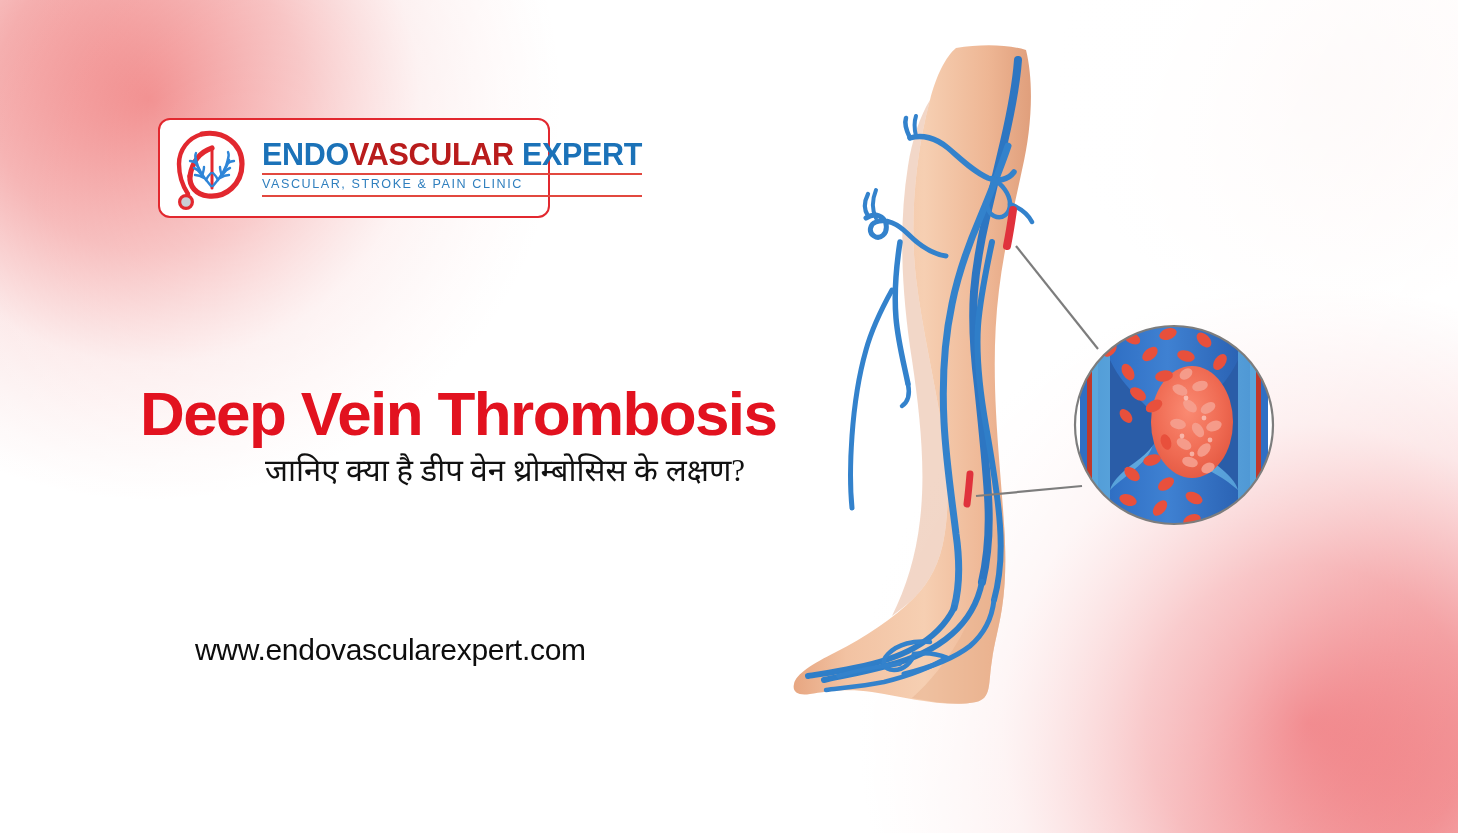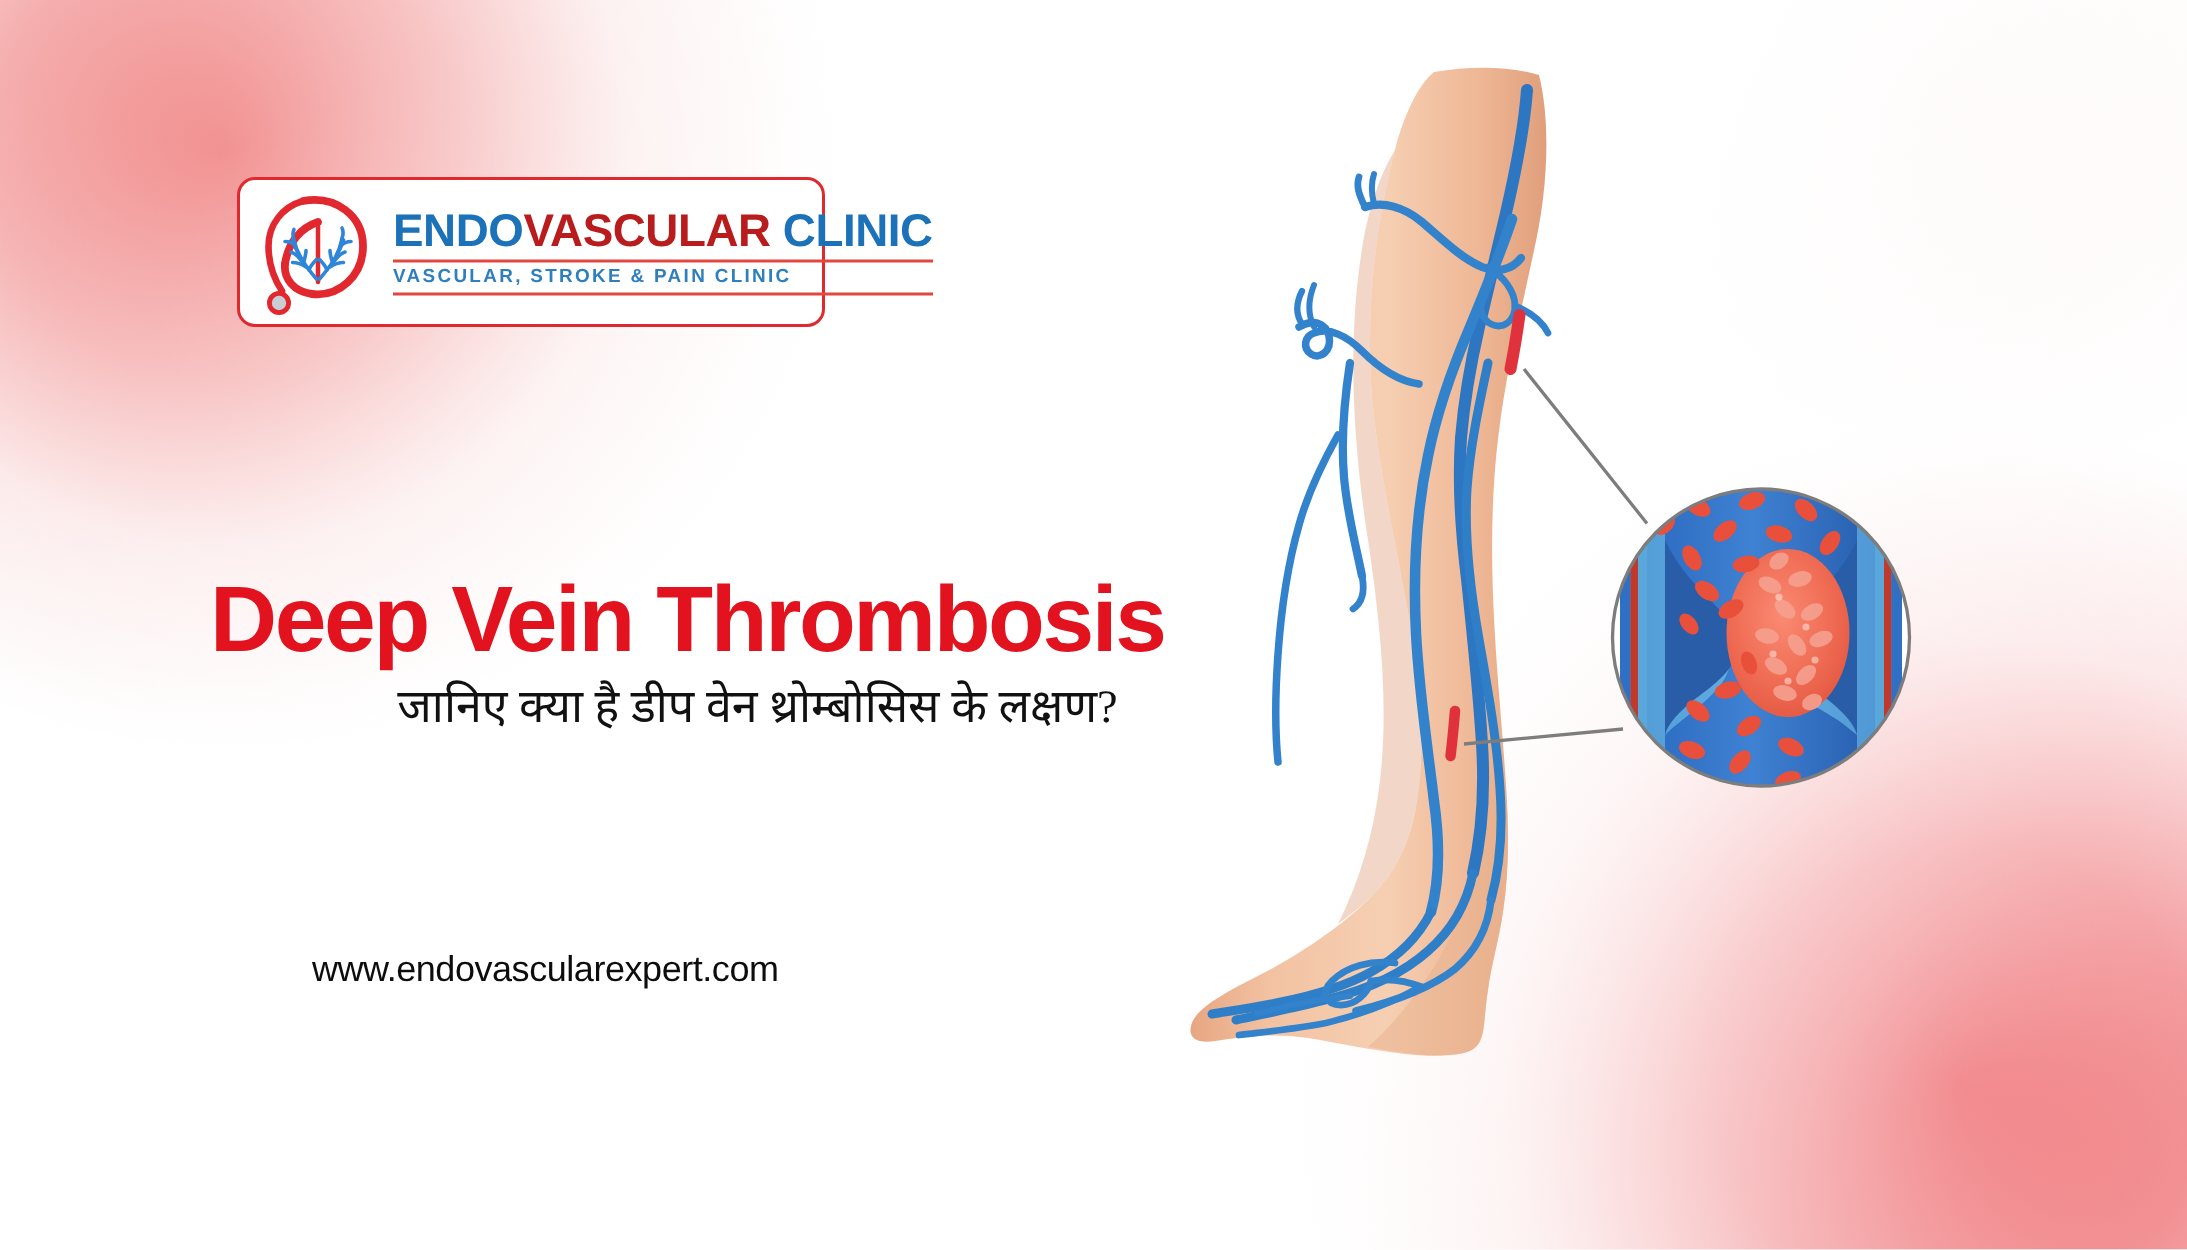--- a/index.html
+++ b/index.html
@@ -110,21 +110,21 @@
   .lw-blue { color: #1b72b8; }
   .lw-red  { color: #b91c1c; }
   .logo-rule {
     height: 2px;
     background: #e2483f;
     margin: 3px 0 2px 0;
   }
   .logo-rule.thin { height: 1.5px; margin: 2px 0 0 0; }
   .logo-tagline {
     font-size: 12.6px;
-    font-weight: bold;
+    font-weight: normal;
     color: #2f7fbe;
     letter-spacing: 1.55px;
     white-space: nowrap;
     line-height: 1.25;
   }
 
   
   .headline {
     position: absolute;
     left: 140px;
@@ -144,23 +144,23 @@
     margin: 4px 0 0 0;
     color: #111111;
     font-size: 31px;
     font-weight: normal;
     line-height: 1.35;
     text-align: center;
     font-family: "Liberation Serif", "DejaVu Serif", serif;
   }
   .site-url {
     position: absolute;
-    left: 208px;
+    left: 195px;
     top: 633px;
-    font-size: 24px;
+    font-size: 30px;
     color: #0d0d0d;
     letter-spacing: -0.3px;
     white-space: nowrap;
   }
 
   
   .illus {
     position: absolute;
     left: 780px;
     top: 42px;
@@ -209,21 +209,21 @@
         <path d="M55 48 C57 45 59 43 62 42"></path>
         <path d="M57 43 C59 40 60 37 61 34"></path>
         <path d="M59 38 C61 36 64 35 66 35"></path>
         <path d="M54 50 C53 47 52 44 52 41"></path>
         <path d="M50 54 C49 51 47 49 45 47"></path>
         <path d="M60 33 C61 30 61 28 60 26"></path>
       </g>
     </svg>
 
     <div class="logo-text">
-      <div class="logo-word"><span class="lw-blue">ENDO</span><span class="lw-red">VASCULAR</span> <span class="lw-blue">CLINIC</span></div>
+      <div class="logo-word"><span class="lw-blue">ENDO</span><span class="lw-red">VASCULAR</span> <span class="lw-blue">EXPERT</span></div>
       <div class="logo-rule"></div>
       <div class="logo-tagline">VASCULAR, STROKE &amp; PAIN CLINIC</div>
       <div class="logo-rule thin"></div>
     </div>
   </div>
 
   <div class="headline">
     <h1 class="title">Deep Vein Thrombosis</h1>
     <p class="subtitle">जानिए क्या है डीप वेन थ्रोम्बोसिस के लक्षण?</p>
   </div>

